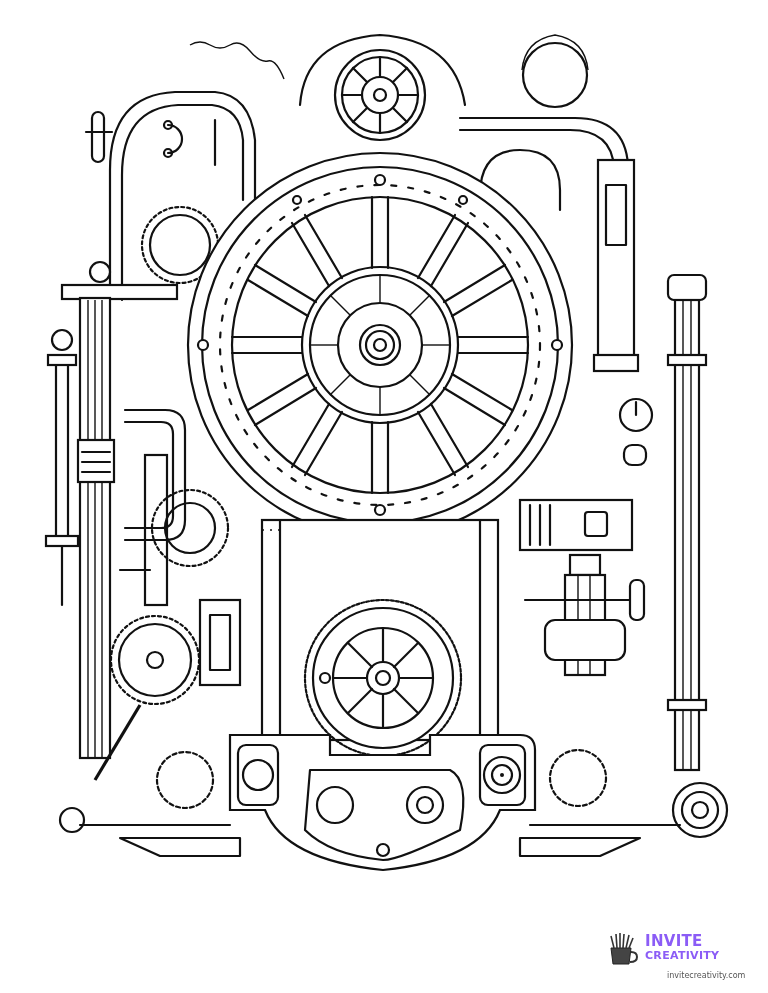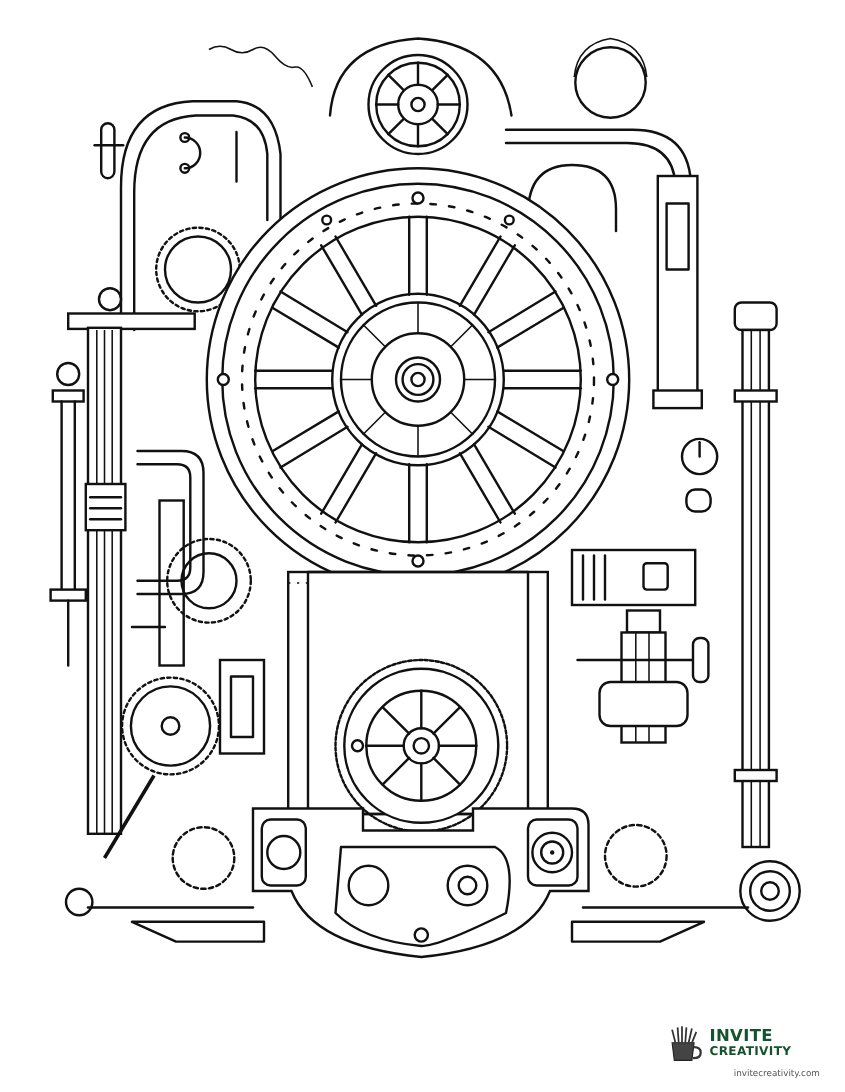--- a/index.html
+++ b/index.html
@@ -5,21 +5,21 @@
   html,body{margin:0;padding:0;background:#ffffff;}
   body{width:768px;height:993px;position:relative;overflow:hidden;font-family:"DejaVu Sans",sans-serif;}
   #art{position:absolute;left:0;top:0;width:768px;height:993px;}
   .s{fill:none;stroke:#111;stroke-width:2.2;stroke-linecap:round;stroke-linejoin:round;}
   .t{fill:none;stroke:#111;stroke-width:1.4;}
   .k{fill:none;stroke:#111;stroke-width:3.2;}
   .w{fill:#fff;stroke:#111;stroke-width:2.2;}
   .d{fill:#111;}
   .logo{position:absolute;left:605px;top:930px;width:150px;height:50px;}
   .logo-icon{position:absolute;left:0;top:2px;width:36px;height:36px;}
-  .logo-line1,.logo-line2{position:absolute;left:40px;font-family:"DejaVu Sans",sans-serif;font-weight:bold;color:#14532d;letter-spacing:0.3px;line-height:1;}
+  .logo-line1,.logo-line2{position:absolute;left:40px;font-family:"DejaVu Sans",sans-serif;font-weight:bold;color:#8b5cf6;letter-spacing:0.3px;line-height:1;}
   .logo-line1{top:4px;font-size:15px;}
   .logo-line2{top:20px;font-size:11px;}
   .logo-url{position:absolute;left:36px;top:41px;font-size:8px;color:#555;font-family:"DejaVu Sans",sans-serif;padding-left:26px;}
 </style>
 </head>
 <body>
 
 <svg id="art" viewBox="0 0 768 993" xmlns="http://www.w3.org/2000/svg">
 
   <g>

